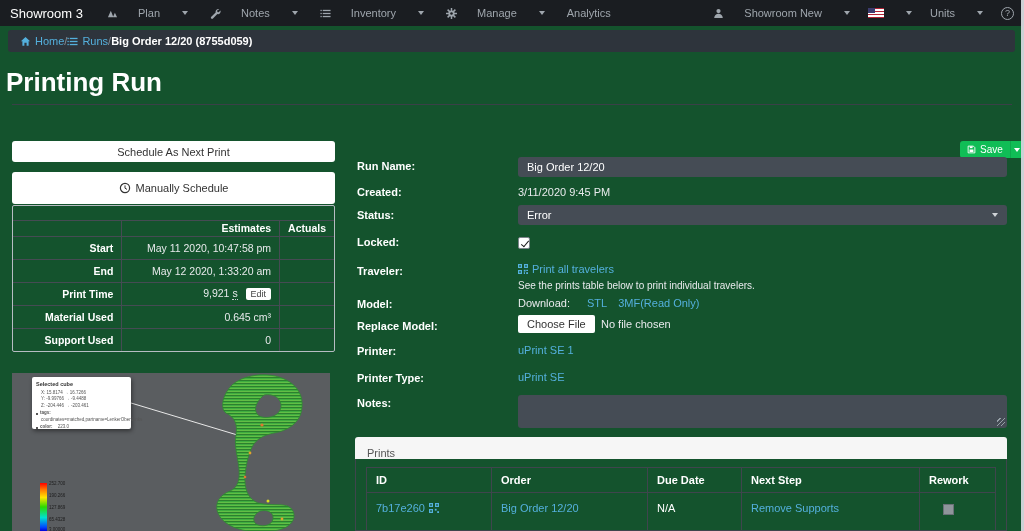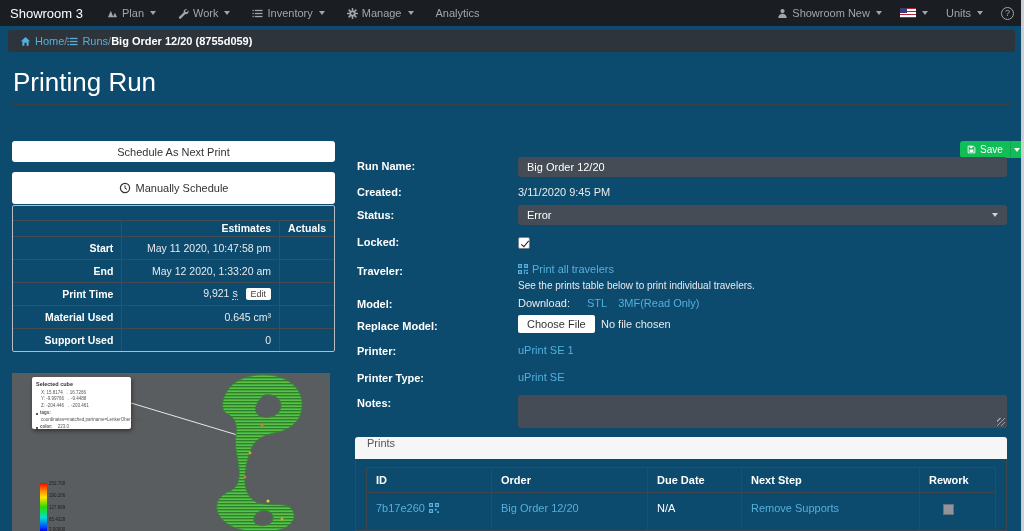--- a/index.html
+++ b/index.html
@@ -1,45 +1,45 @@
 <!DOCTYPE html>
 <html><head>
 <meta charset="utf-8">
 <style>
   *{margin:0;padding:0;box-sizing:border-box}
   html,body{background:#111}
-  #screen{position:relative;width:1024px;height:531px;overflow:hidden;background:#0c4a6e;
+  #screen{position:relative;width:1024px;height:531px;overflow:hidden;background:#14532d;
     font-family:"Liberation Sans",sans-serif;color:#fff}
   svg{display:block}
 
   
   .navbar{position:absolute;top:0;left:0;width:1024px;height:26px;background:#1a1d21;
     display:flex;align-items:center;padding:0 10px;font-size:11px;color:#9fa6ad}
   .brand{color:#fff;font-size:13px;margin-right:24px}
-  .nav-item{display:flex;align-items:center;gap:4px;margin-right:22px;cursor:pointer}
+  .nav-item{display:flex;align-items:center;gap:20px;margin-right:22px;cursor:pointer}
   .nav-item svg{fill:#9fa6ad}
   .caret{width:0;height:0;border-left:3px solid transparent;border-right:3px solid transparent;
     border-top:4px solid #9fa6ad;margin-left:2px}
   .nav-right{margin-left:auto;display:flex;align-items:center;gap:18px}
   .nav-right .nav-item{margin-right:0}
   .flag{position:relative;width:16px;height:10px;background:repeating-linear-gradient(#b22234 0 1.5px,#fff 1.5px 3px)}
   .flag:before{content:"";position:absolute;left:0;top:0;width:7px;height:5px;background:#3c3b6e}
   .help-circle{width:13px;height:13px;border:1.2px solid #9fa6ad;border-radius:50%;font-size:9px;
     display:flex;align-items:center;justify-content:center;color:#9fa6ad}
 
   
   .breadcrumb{position:absolute;top:30px;left:8px;width:1007px;height:22px;background:#2e343c;
     border-radius:3px;display:flex;align-items:center;padding:0 12px;font-size:11px;gap:0}
   .crumb-link{color:#54b0dd;display:flex;align-items:center;gap:4px;cursor:pointer}
   .crumb-link svg{fill:#54b0dd}
   .crumb-sep{color:#8a9097}
   .crumb-current{color:#fff;font-weight:bold}
 
   
-  .page-title{position:absolute;top:67px;left:13px;font-size:26px;font-weight:400;color:#fff}
+  .page-title{position:absolute;top:67px;left:6px;font-size:26px;font-weight:700;color:#fff}
   .title-divider{position:absolute;top:104px;left:12px;width:1000px;border-top:1px solid #3a4047}
   .tabs{position:absolute;top:114px;left:12px;display:flex;font-size:12px}
   .tab-active{background:#474e58;color:#fff;padding:5px 14px;border-radius:4px;cursor:pointer}
   .tab{padding:5px 14px;color:#e2e5e8;cursor:pointer}
 
   
   .btn-white{position:absolute;left:12px;width:323px;background:#fff;color:#333;font-size:11px;
     display:flex;align-items:center;justify-content:center;border-radius:3px;gap:5px;cursor:pointer}
   #btn-next{top:141px;height:21px}
   #btn-manual{top:172px;height:32px}
@@ -105,21 +105,21 @@
   .no-file{position:absolute;left:601px;top:318px;font-size:11px;color:#e8eaec}
   .blue-link{position:absolute;left:518px;color:#54b0dd;font-size:11px;cursor:pointer}
   #printer-link{top:344px}
   #printer-type-link{top:371px}
   .notes-area{position:absolute;left:518px;top:395px;width:489px;height:33px;background:#454c55;border-radius:3px;cursor:text}
   .resize-corner{position:absolute;right:2px;bottom:2px;width:8px;height:8px;
     background:repeating-linear-gradient(135deg,transparent 0 2px,#97a0a8 2px 3px)}
 
   
   .prints-header{position:absolute;left:355px;top:437px;width:652px;height:22px;background:#f6f6f6;
-    border-radius:3px 3px 0 0;color:#555;font-size:11px;display:flex;align-items:flex-start;padding-left:12px}
+    border-radius:3px 3px 0 0;color:#555;font-size:11px;display:flex;align-items:flex-end;padding-left:12px}
   .prints-body{position:absolute;left:355px;top:459px;width:652px;height:72px;border:1px solid #3f454d;
     border-top:none;padding:8px 10px 0 10px;overflow:hidden}
   table.prints{width:100%;border-collapse:collapse;font-size:11px;border:1px solid #878d95}
   .prints th,.prints td{border:1px solid #3f454d;text-align:left;padding:6px 9px;white-space:nowrap}
   .prints th{color:#fff;font-weight:bold}
   .prints td{height:46px;vertical-align:top;padding-top:9px}
   .cell-link{color:#54b0dd;cursor:pointer;display:inline-flex;align-items:center;gap:4px}
   .cell-link svg{fill:#54b0dd}
   .rework-box{width:11px;height:11px;background:#8f959b;border:1px solid #6b7178;margin-left:14px;margin-top:2px;cursor:pointer}
 
@@ -140,21 +140,21 @@
         </span>
       <span>Plan</span>
         <i class="caret"></i>
     </span>
     <span class="nav-item">
       <span>
           <svg width="11" height="11" viewBox="0 0 13 13">
             <path d="M11 1.6a3.1 3.1 0 0 0-4.3 3.6L1.5 10.4a1.4 1.4 0 0 0 2 2l5.2-5.2A3.1 3.1 0 0 0 12.3 3l-2 2-1.5-.4-.4-1.5z"></path>
           </svg>
         </span>
-      <span>Work</span>
+      <span>Notes</span>
         <i class="caret"></i>
     </span>
     <span class="nav-item">
       <span>
           <svg width="11" height="11" viewBox="0 0 12 12">
             <rect x="0.5" y="2" width="1.4" height="1.4"></rect>
             <rect x="3" y="2" width="8.5" height="1.4"></rect>
             <rect x="0.5" y="5.3" width="1.4" height="1.4"></rect>
             <rect x="3" y="5.3" width="8.5" height="1.4"></rect>
             <rect x="0.5" y="8.6" width="1.4" height="1.4"></rect>

